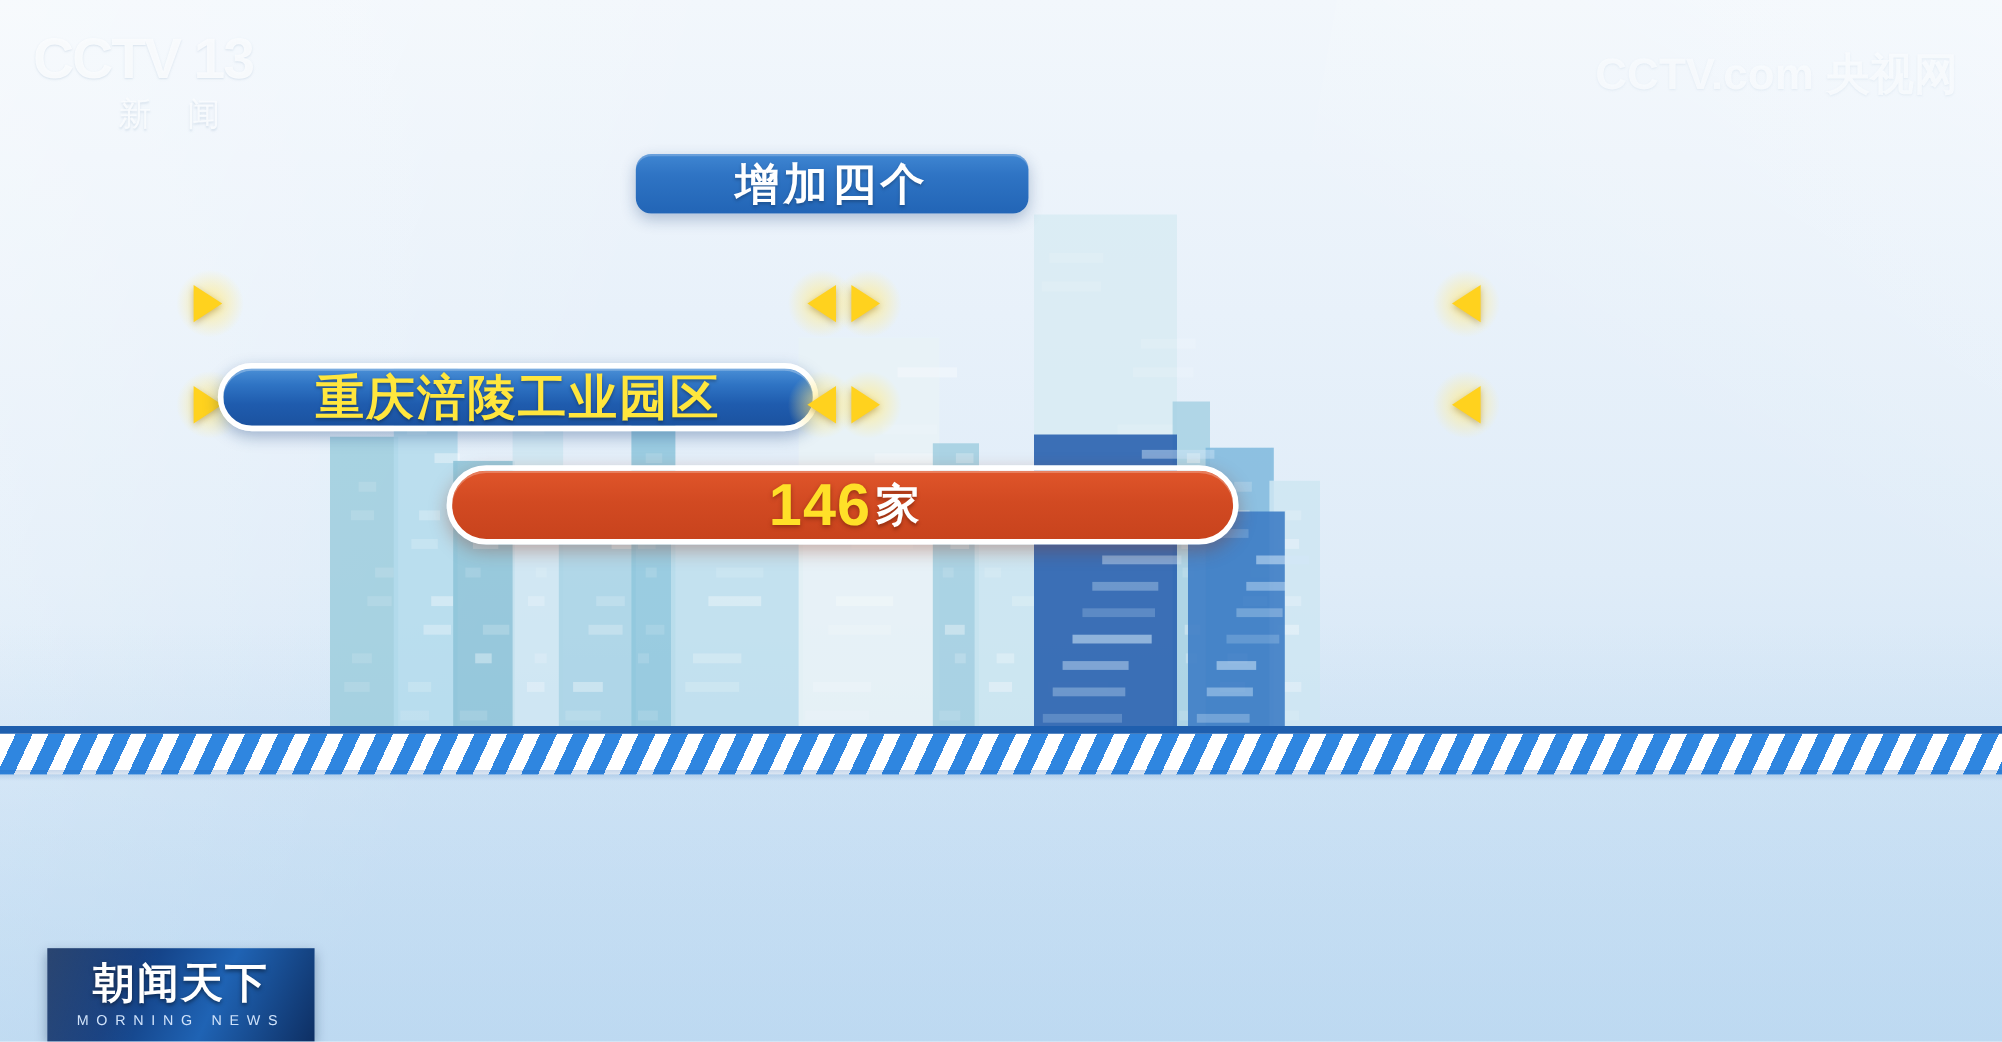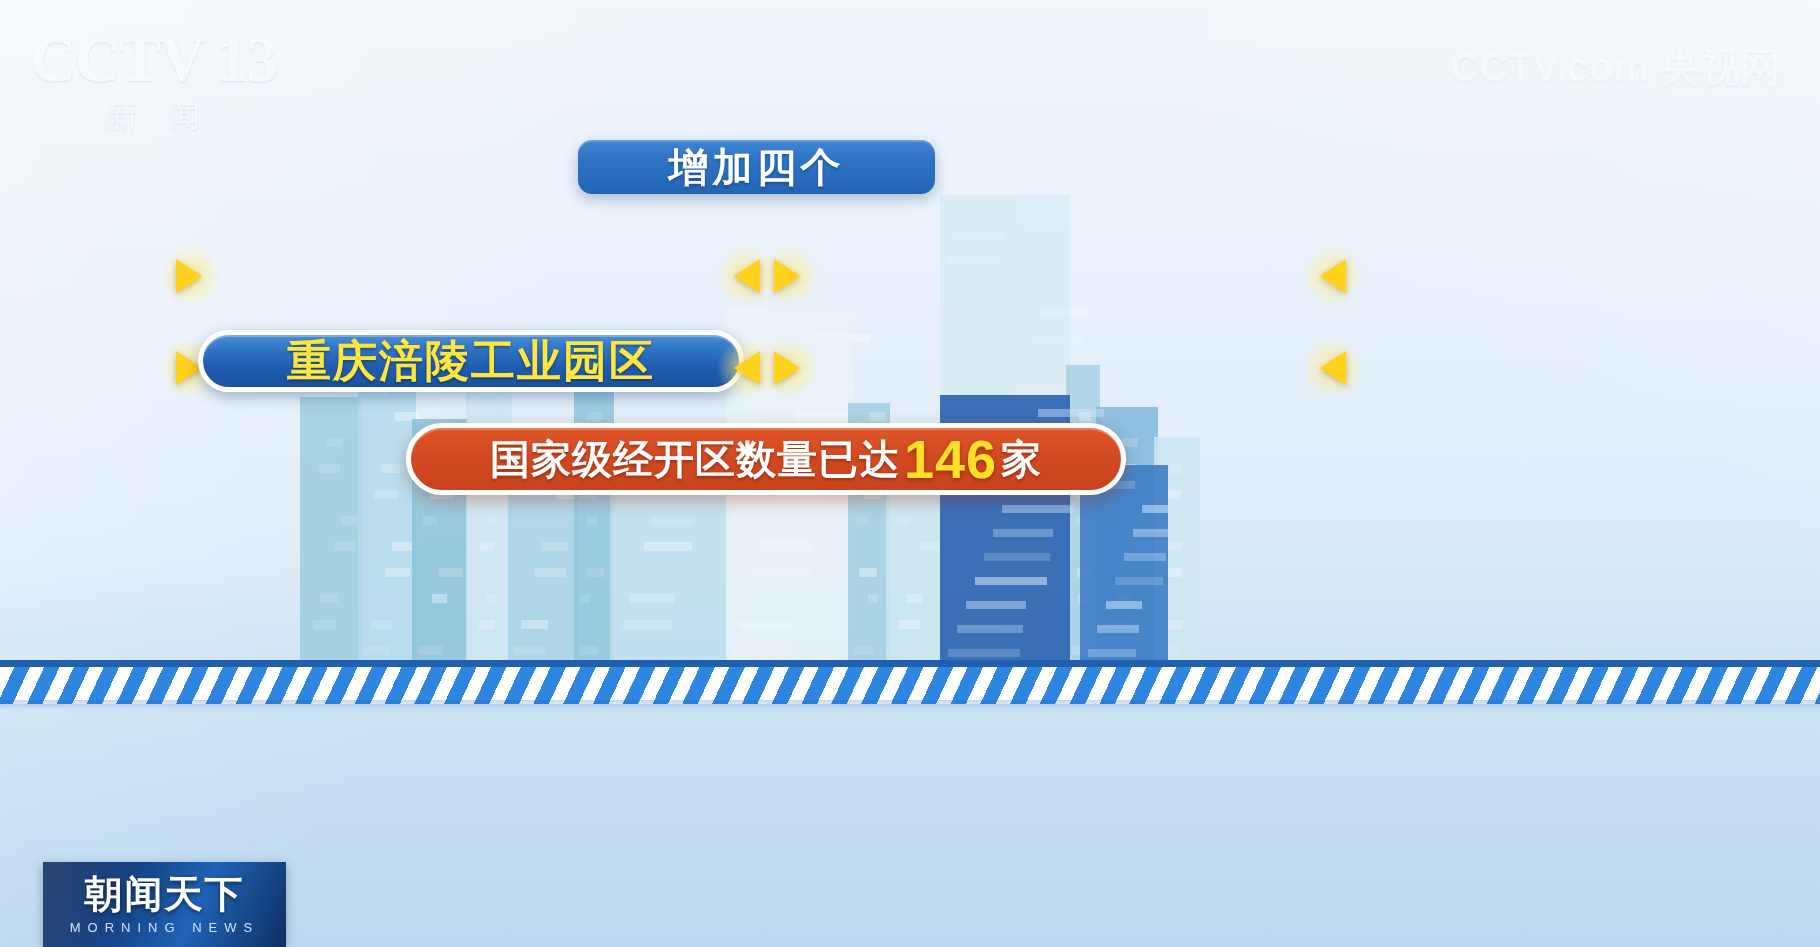--- a/index.html
+++ b/index.html
@@ -94,22 +94,22 @@
     background:linear-gradient(180deg,#ffffff 0%,#fbfdff 55%,#eef5fc 100%);
     border:4px solid #2f74c4;
     box-shadow:0 6px 16px rgba(30,80,150,.22);
     display:flex;align-items:center;justify-content:center;
     color:#1f5cae;font-weight:bold;font-size:46px;letter-spacing:3px;white-space:nowrap;
   }
 
   
   #cctv13{position:absolute;left:30px;top:28px;width:260px;height:110px;
     opacity:.55;pointer-events:none;}
-  #cctv13 .l1{font-size:64px;font-weight:bold;color:rgba(255,255,255,.92);
-    letter-spacing:-2px;line-height:1;text-shadow:0 1px 2px rgba(150,175,200,.55);font-family:Liberation Serif, serif;}
+  #cctv13 .l1{font-size:52px;font-weight:bold;color:rgba(255,255,255,.92);
+    letter-spacing:-2px;line-height:1;text-shadow:0 1px 2px rgba(150,175,200,.55);}
   #cctv13 .l2{font-size:30px;color:rgba(255,255,255,.92);letter-spacing:12px;
     text-align:center;margin-top:4px;text-shadow:0 1px 2px rgba(150,175,200,.55);}
   #cctvcom{position:absolute;right:40px;top:40px;opacity:.40;pointer-events:none;
     font-size:40px;font-weight:bold;color:rgba(255,255,255,.95);letter-spacing:0px;
     text-shadow:0 1px 2px rgba(160,185,210,.5);}
 
   
   #bug{
     position:absolute;left:43px;top:862px;width:243px;height:85px;
     background:linear-gradient(115deg,#0b2a5c 0%,#123c7e 30%,#1f63b4 62%,#0e2f63 100%);
@@ -309,21 +309,20 @@
   <div class="pill" style="left:198px;top:330px;width:546px;height:62px;font-size:44px;">重庆涪陵工业园区</div>
   <div class="arrow-glow" style="left:716px;top:337px;"></div>
   <div class="arrow left" style="left:734px;top:351px;"></div>
 
   <div class="arrow-glow" style="left:758px;top:337px;"></div>
   <div class="arrow right" style="left:774px;top:351px;"></div>
   <div class="arrow-glow" style="left:1302px;top:337px;"></div>
   <div class="arrow left" style="left:1320px;top:351px;"></div>
 
   <div id="redbanner">
-    <span class="w">国家级经开区数量已达</span>
     <span class="num">146</span>
     <span class="w">家</span>
   </div>
 
 
   <div id="bug">
     <div class="shine"></div>
     <div class="cn">朝闻天下</div>
     <div class="en">MORNING NEWS</div>
   </div>

